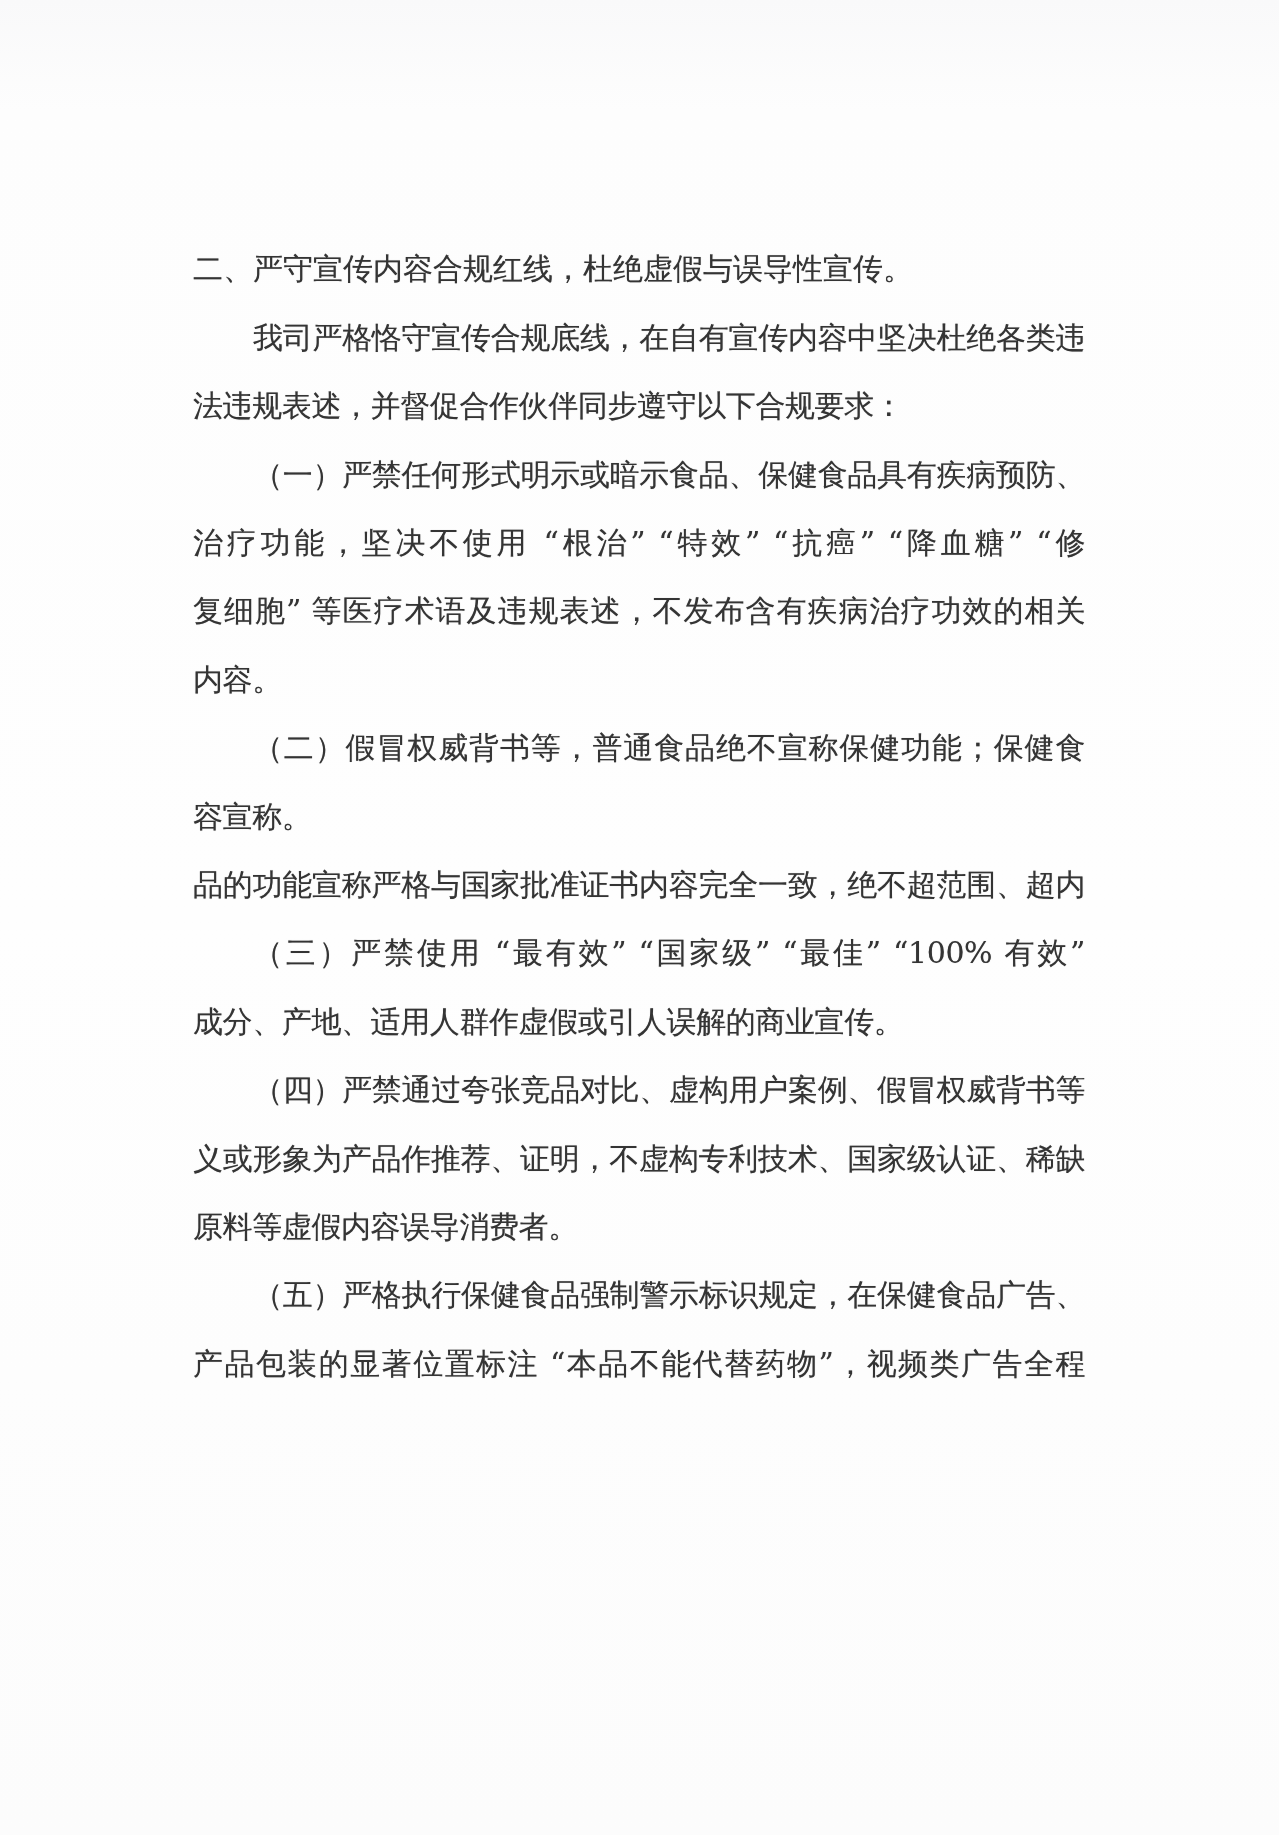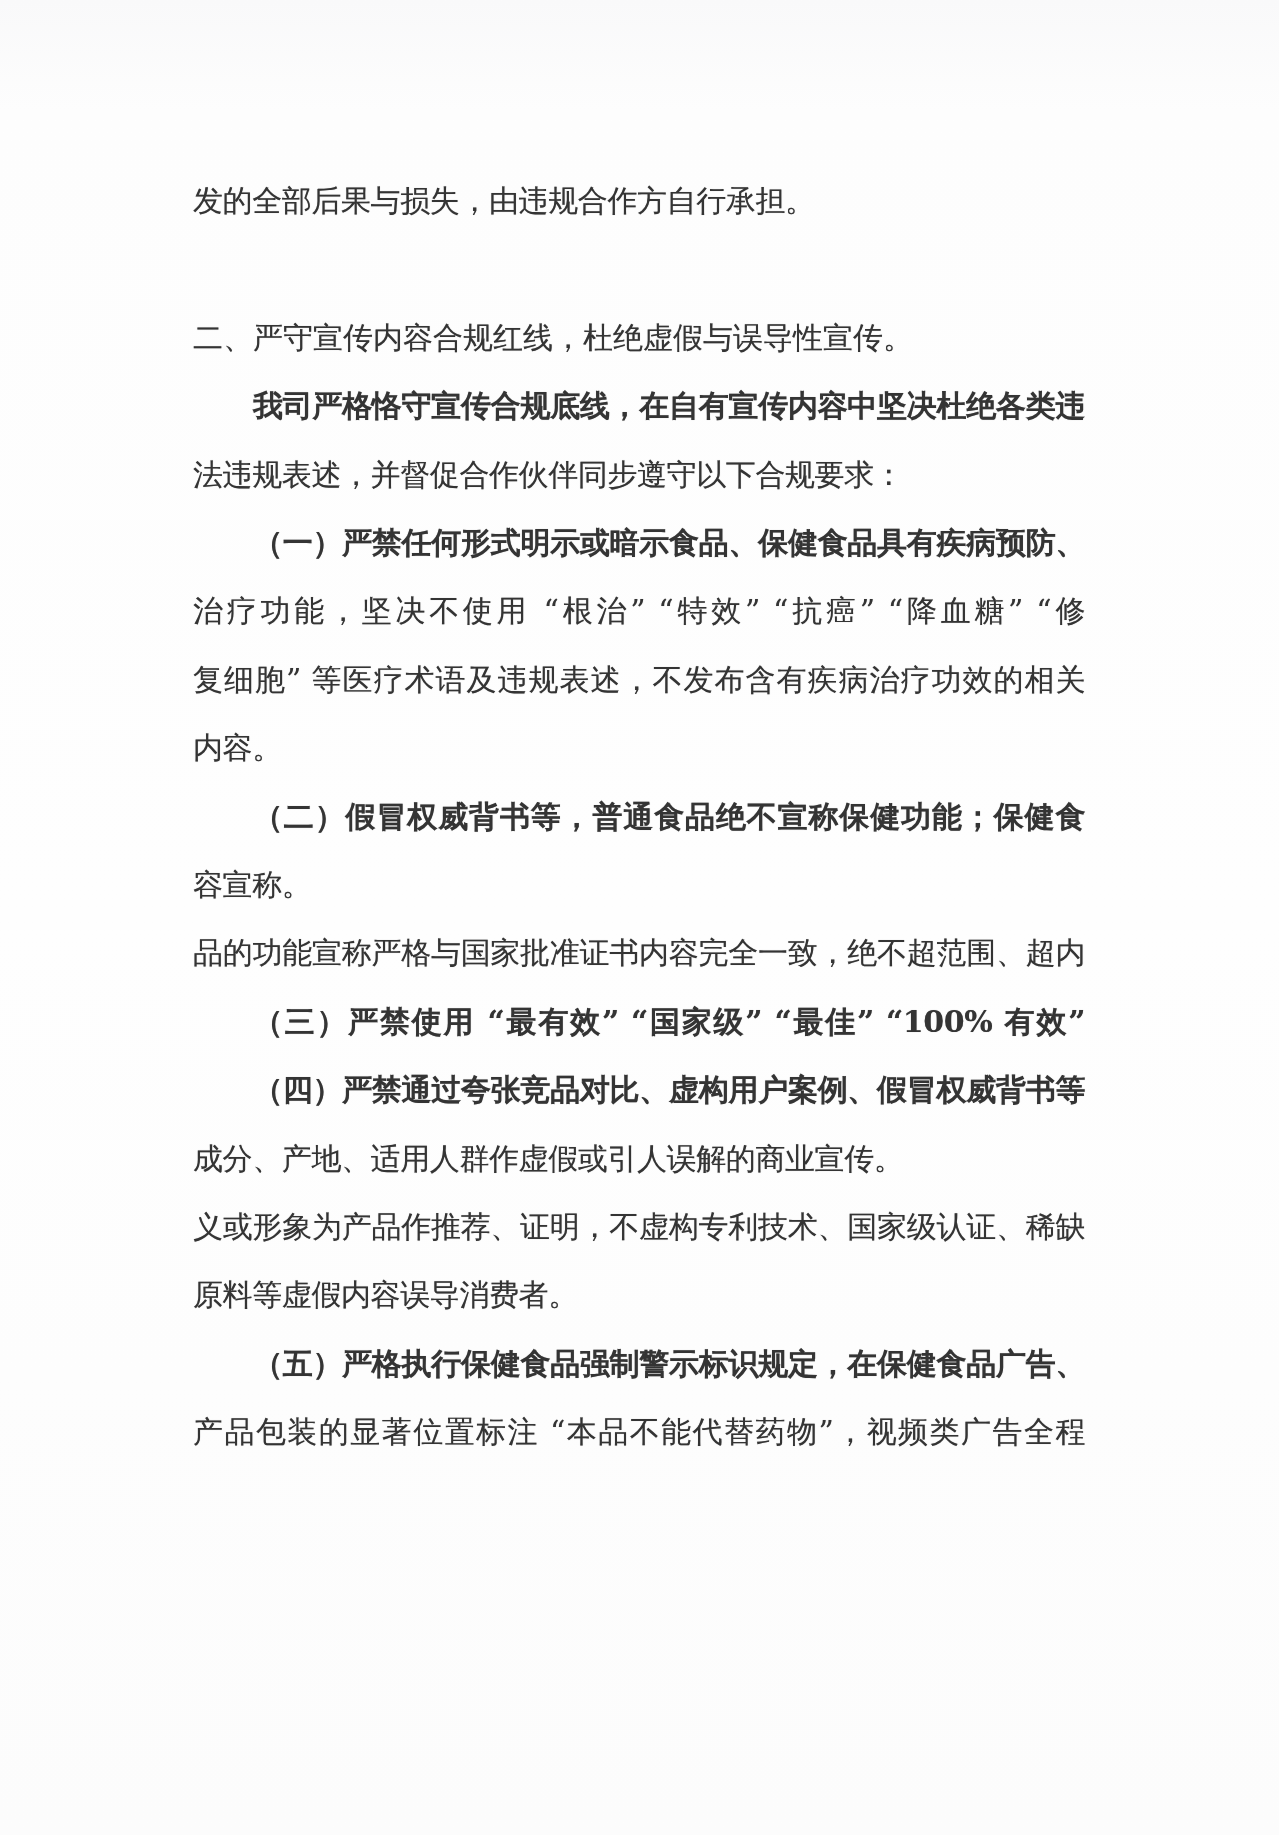--- a/index.html
+++ b/index.html
@@ -31,45 +31,43 @@
     min-height: 68.4px;
     white-space: pre-wrap;
     text-align: left;
   }
   .line.full {
     text-align: justify;
     text-align-last: justify;
   }
   .line.indent {
     text-indent: 60px;
-    font-weight: bold;
   }
   .line.heading {
     letter-spacing: 0;
   }
   .line.blank { }
 </style>
 </head>
 <body>
 
 <div class="page">
   <div class="text-block" id="text-block">
-      <div class="line">发的全部后果与损失，由违规合作方自行承担。</div>
       <div class="line blank"></div>
       <div class="line heading">二、严守宣传内容合规红线，杜绝虚假与误导性宣传。</div>
       <div class="line indent full">我司严格恪守宣传合规底线，在自有宣传内容中坚决杜绝各类违</div>
       <div class="line">法违规表述，并督促合作伙伴同步遵守以下合规要求：</div>
       <div class="line indent full">（一）严禁任何形式明示或暗示食品、保健食品具有疾病预防、</div>
       <div class="line full">治疗功能，坚决不使用 “根治” “特效” “抗癌” “降血糖” “修</div>
       <div class="line full">复细胞” 等医疗术语及违规表述，不发布含有疾病治疗功效的相关</div>
       <div class="line">内容。</div>
       <div class="line indent full">（二）假冒权威背书等，普通食品绝不宣称保健功能；保健食</div>
       <div class="line">容宣称。</div>
       <div class="line full">品的功能宣称严格与国家批准证书内容完全一致，绝不超范围、超内</div>
       <div class="line indent full">（三）严禁使用 “最有效” “国家级” “最佳” “100% 有效”</div>
+      <div class="line">成分、产地、适用人群作虚假或引人误解的商业宣传。</div>
       <div class="line indent full">（四）严禁通过夸张竞品对比、虚构用户案例、假冒权威背书等</div>
-      <div class="line">成分、产地、适用人群作虚假或引人误解的商业宣传。</div>
       <div class="line full">义或形象为产品作推荐、证明，不虚构专利技术、国家级认证、稀缺</div>
       <div class="line">原料等虚假内容误导消费者。</div>
       <div class="line indent full">（五）严格执行保健食品强制警示标识规定，在保健食品广告、</div>
       <div class="line full">产品包装的显著位置标注 “本品不能代替药物”，视频类广告全程</div>
     </div>
 </div>
 
 </body></html>

